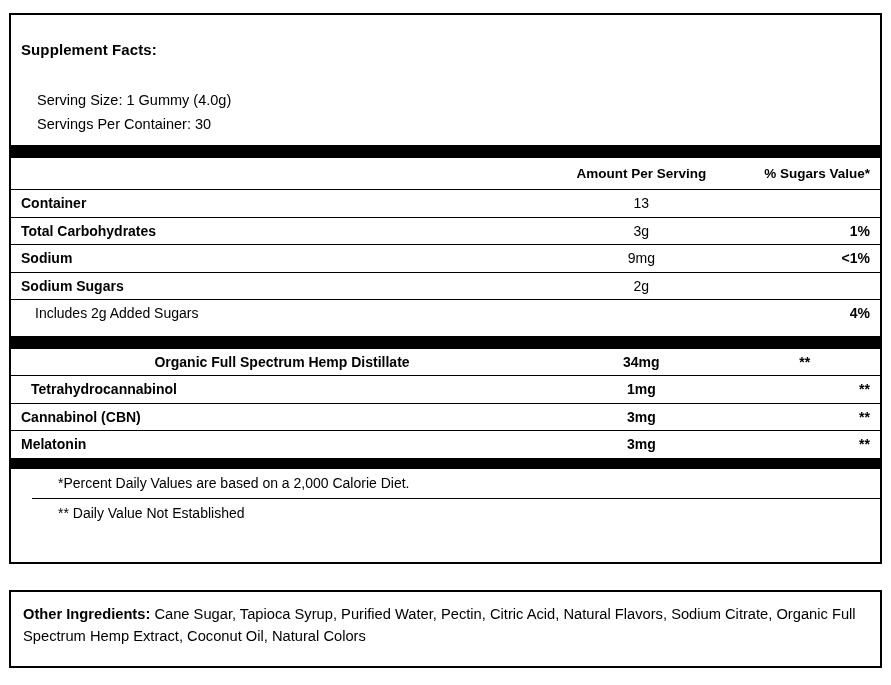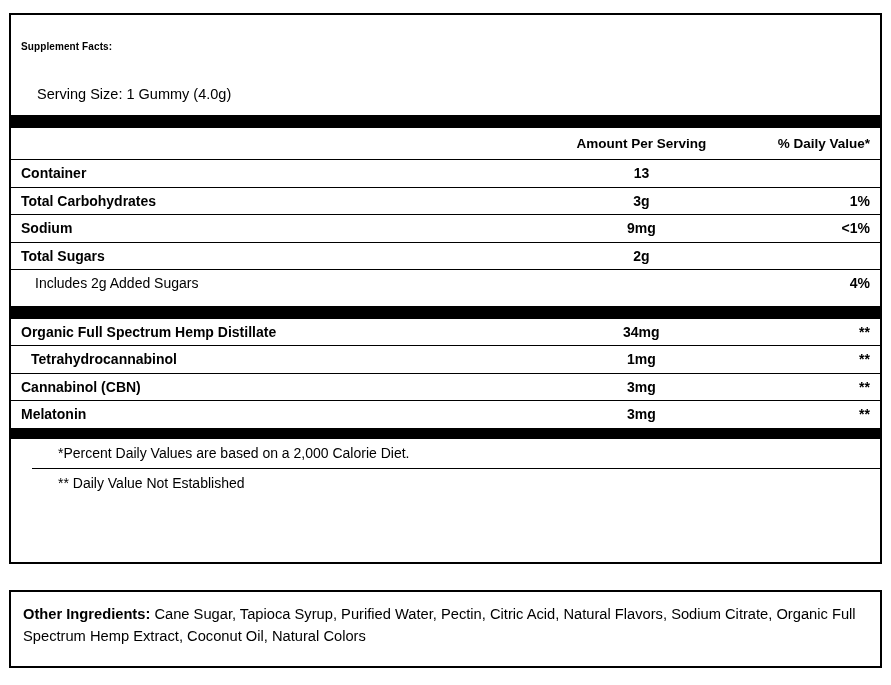--- a/index.html
+++ b/index.html
@@ -32,21 +32,21 @@
     width: 873px;
     height: 551px;
   }
   #other-panel {
     left: 9px;
     top: 590px;
     width: 873px;
     height: 78px;
   }
   .title {
-    font-size: 10px;
+    font-size: 15px;
     font-weight: bold;
     padding-top: 26px;
     padding-left: 10px;
     letter-spacing: 0.1px;
   }
   .serving-block {
     padding-left: 26px;
     padding-top: 30px;
     font-size: 14.5px;
     line-height: 24px;
@@ -74,30 +74,30 @@
     height: 31px;
     font-weight: bold;
     font-size: 13.5px;
   }
   .row td {
     height: 26.5px;
     border-top: 1.3px solid #000000;
   }
   .row.first-in-group td {
     border-top: none;
+    text-align: center;
   }
   .c-name {
     width: 520px;
     padding-left: 10px !important;
     text-align: left;
   }
   .c-amt {
     width: 200px;
     text-align: center;
-    font-weight: bold;
   }
   .c-dv {
     width: 133px;
     text-align: right;
     padding-right: 10px !important;
   }
   .bold {
     font-weight: bold;
   }
   .indent1 {
@@ -132,48 +132,49 @@
 <body>
 
 <div class="page">
 
   <div class="panel" id="facts-panel">
 
     <div class="title">Supplement Facts:</div>
 
     <div class="serving-block">
       <div>Serving Size: 1 Gummy (4.0g)</div>
+      <div>Servings Per Container: 30</div>
     </div>
 
     <div class="bar-thick"></div>
 
     <table class="facts">
       <tbody>
         <tr class="hdr-row">
           <td class="c-name"></td>
           <td class="c-amt">Amount Per Serving</td>
-          <td class="c-dv">% Daily Value*</td>
+          <td class="c-dv">% Sugars Value*</td>
         </tr>
         <tr class="row">
           <td class="c-name bold">Container</td>
           <td class="c-amt">13</td>
           <td class="c-dv bold"></td>
         </tr>
         <tr class="row">
           <td class="c-name bold">Total Carbohydrates</td>
           <td class="c-amt">3g</td>
           <td class="c-dv bold">1%</td>
         </tr>
         <tr class="row">
           <td class="c-name bold">Sodium</td>
           <td class="c-amt">9mg</td>
           <td class="c-dv bold">&lt;1%</td>
         </tr>
         <tr class="row">
-          <td class="c-name bold">Total Sugars</td>
+          <td class="c-name bold">Sodium Sugars</td>
           <td class="c-amt">2g</td>
           <td class="c-dv bold"></td>
         </tr>
         <tr class="row">
           <td class="c-name indent1">Includes 2g Added Sugars</td>
           <td class="c-amt"></td>
           <td class="c-dv bold">4%</td>
         </tr>
       </tbody>
     </table>

